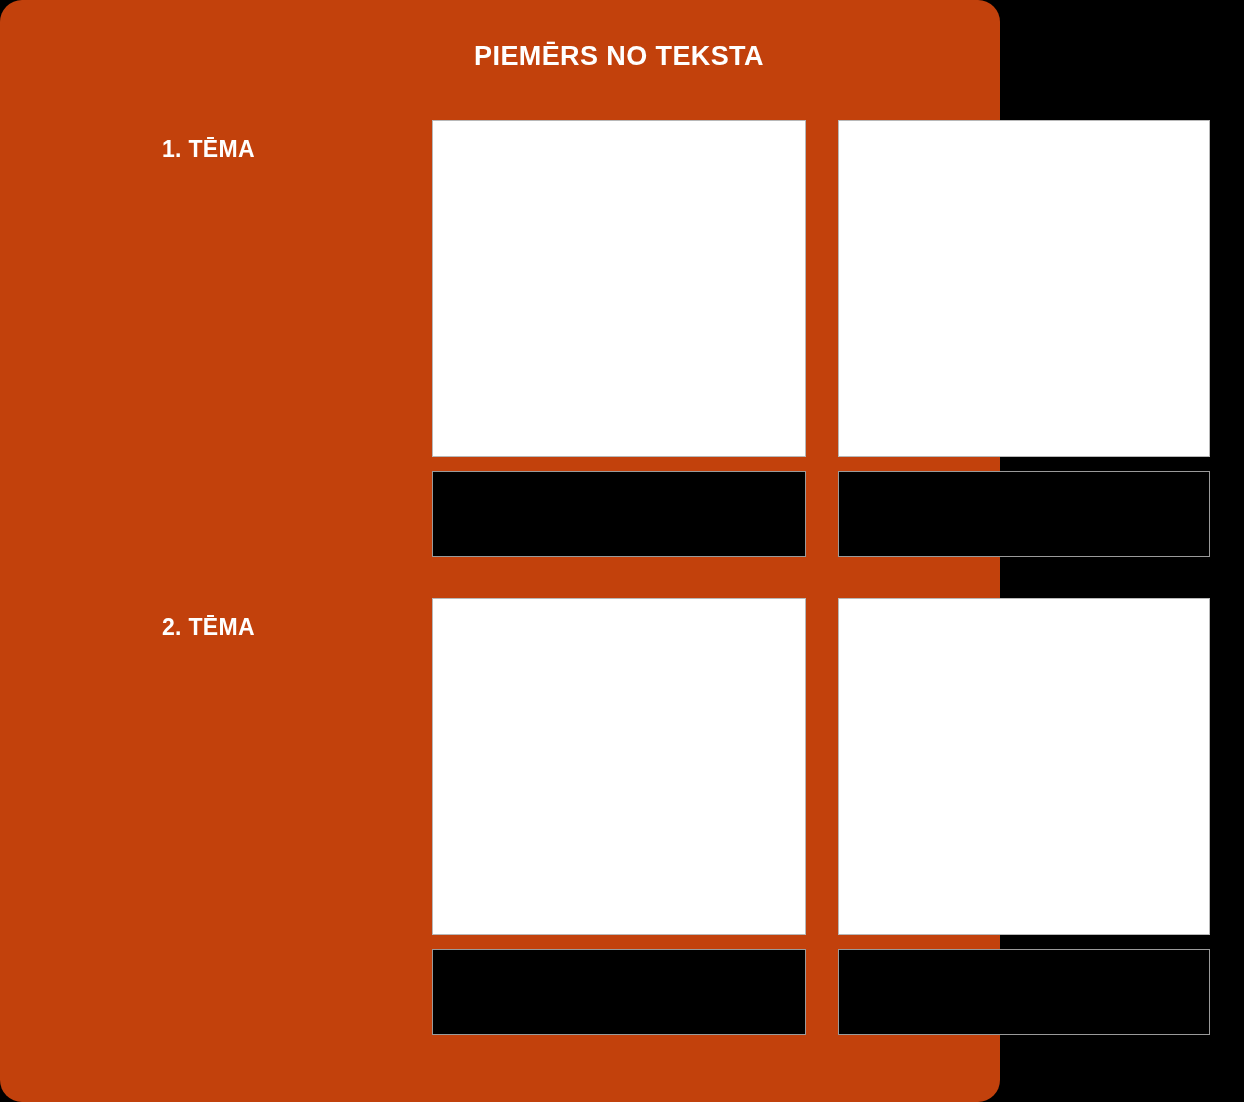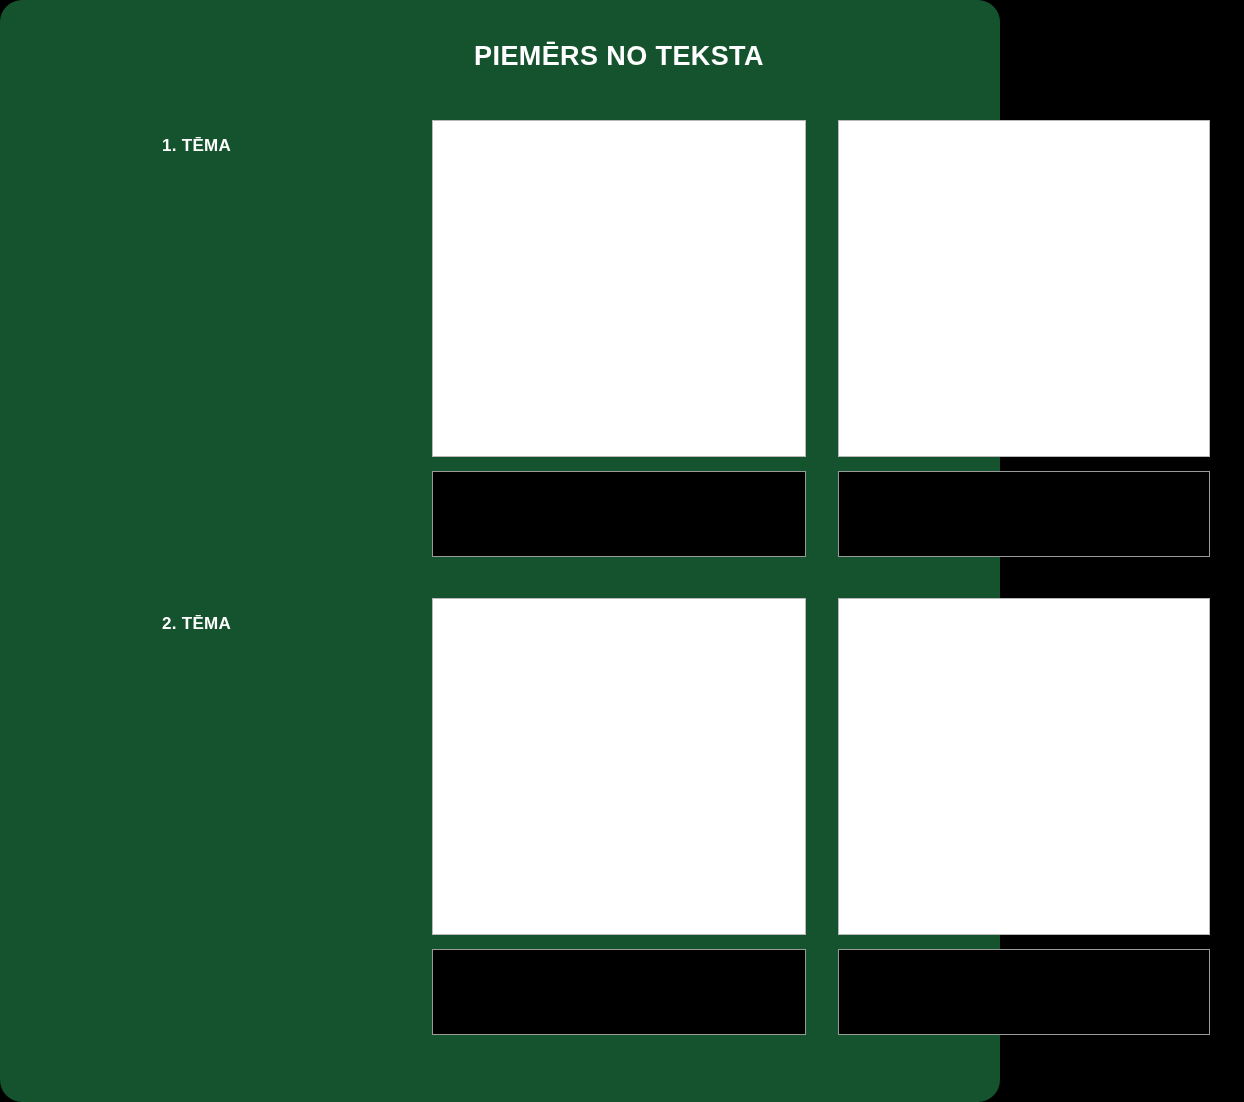--- a/index.html
+++ b/index.html
@@ -11,21 +11,21 @@
     width: 1244px;
     height: 1102px;
     font-family: "Liberation Sans", sans-serif;
     color: #ffffff;
     overflow: hidden;
   }
   .board {
     position: relative;
     width: 1000px;
     height: 1102px;
-    background: #14532d;
+    background: #c2410c;
     border-radius: 22px;
   }
 
   
   .col-header {
     position: absolute;
     text-align: center;
     font-weight: bold;
     font-size: 27px;
     letter-spacing: 0.4px;
@@ -41,21 +41,21 @@
   #col-header-1 {
     left: 838px;
     top: 26px;
     width: 372px;
   }
 
   
   .row-label {
     position: absolute;
     font-weight: bold;
-    font-size: 17px;
+    font-size: 23px;
     color: #ffffff;
     letter-spacing: 0.3px;
     text-transform: uppercase;
     white-space: nowrap;
   }
   #row-label-0 { left: 162px; top: 136px; }
   #row-label-1 { left: 162px; top: 614px; }
 
   
   .cell-image {

